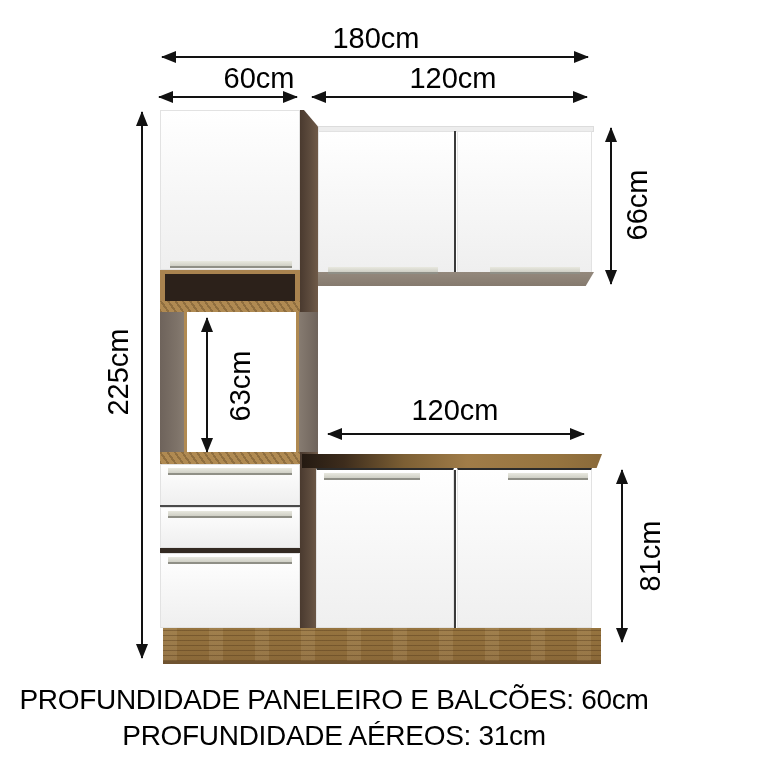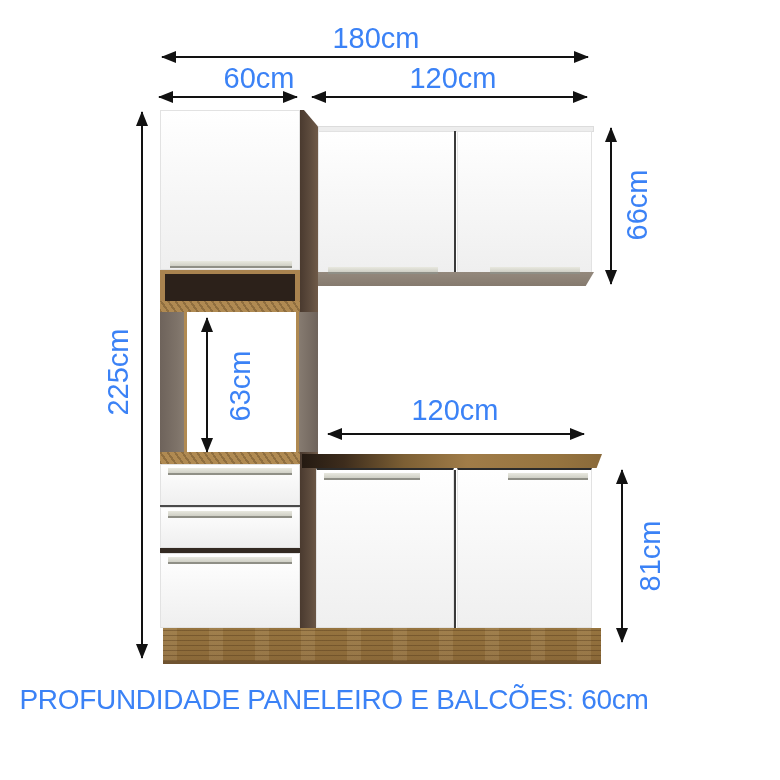--- a/index.html
+++ b/index.html
@@ -1,18 +1,18 @@
 <!DOCTYPE html>
 <html><head>
 <meta charset="utf-8">
 <style>
   html,body { margin:0; padding:0; background:#fff; }
   .scene {
     position:relative; width:780px; height:780px; background:#ffffff;
-    font-family:"Liberation Sans", sans-serif; color:#3b82f6; overflow:hidden;
+    font-family:"Liberation Sans", sans-serif; color:#000000; overflow:hidden;
   }
 
   
   .door {
     position:absolute; box-sizing:border-box;
     background:linear-gradient(180deg,#ffffff 0%,#f6f6f6 55%,#efefef 100%);
     border:1px solid #e2e2e2;
   }
   .handle {
     position:absolute; height:5px;
@@ -161,15 +161,16 @@
   <div class="dim-label rot" style="left:240px; top:386px;">63cm</div>
 
   <div class="dim-h" style="left:328px; top:433px; width:256px;"></div>
   <div class="dim-label" style="left:455px; top:396px;">120cm</div>
 
   <div class="dim-v" style="left:621px; top:470px; height:172px;"></div>
   <div class="dim-label rot" style="left:650px; top:556px;">81cm</div>
 
   <div class="footer">
     <div>PROFUNDIDADE PANELEIRO E BALCÕES: 60cm</div>
+    <div>PROFUNDIDADE AÉREOS: 31cm</div>
   </div>
 
 </div>
 
 </body></html>

